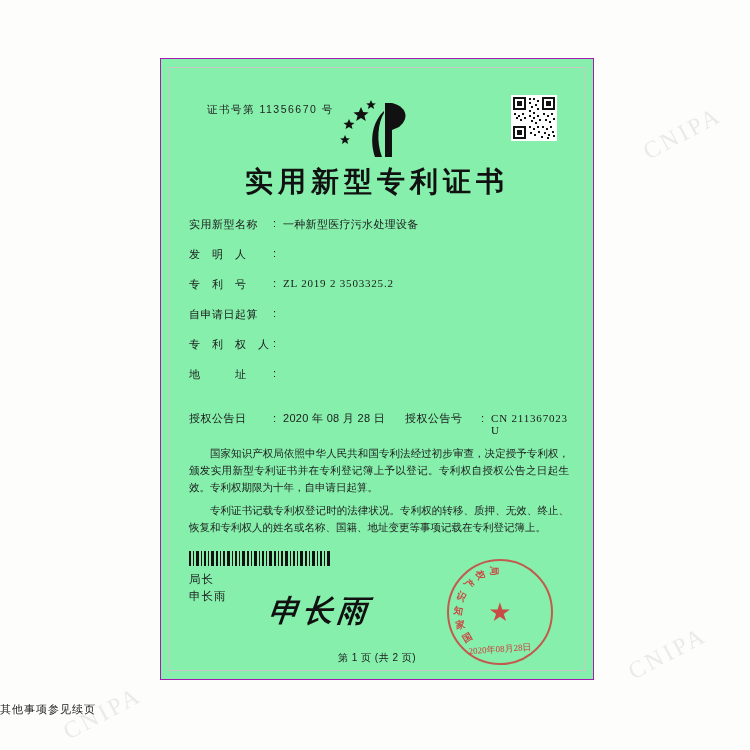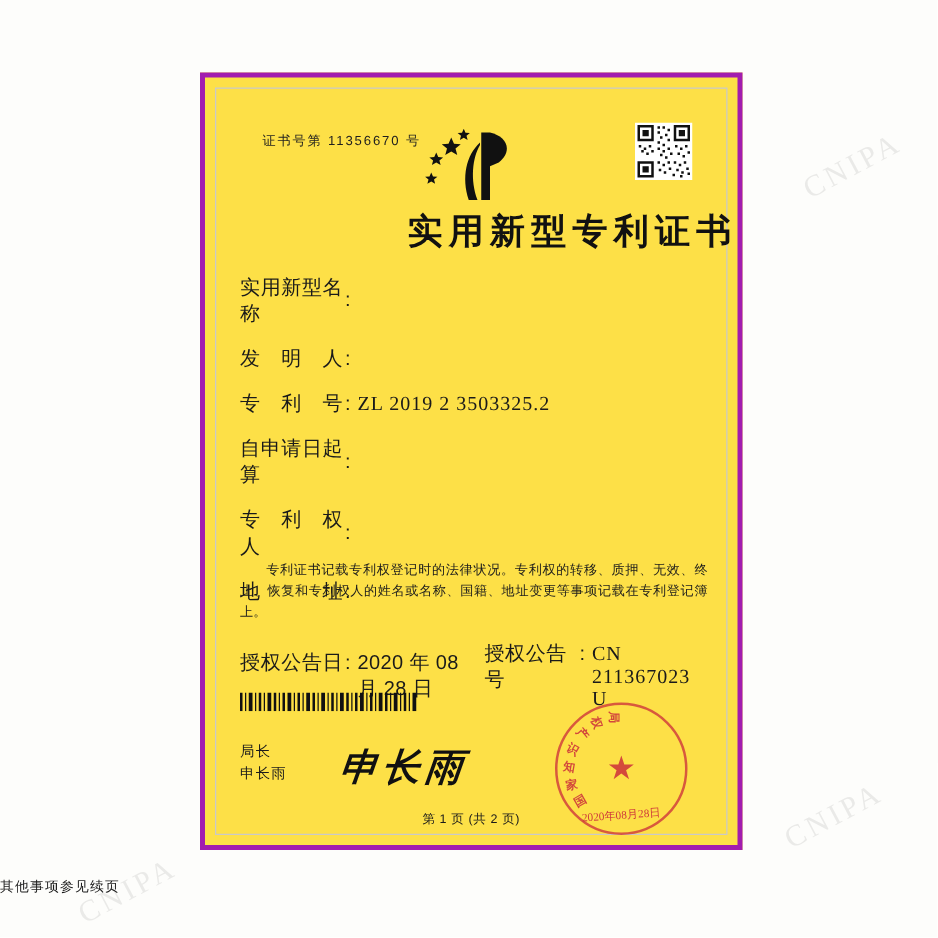--- a/index.html
+++ b/index.html
@@ -22,22 +22,22 @@
     height: 750px;
     background: #fdfdfb;
   }
   
   .cert {
     position: absolute;
     left: 160px;
     top: 58px;
     width: 434px;
     height: 622px;
-    background: #fde047;
-    border: 4px solid #a21caf;
+    background: #86efac;
+    border: 1px solid #a21caf;
     box-sizing: border-box;
   }
   .cert-inner {
     position: absolute;
     left: 8px; top: 8px; right: 8px; bottom: 8px;
     border: 1px solid #c9c9c9;
     box-sizing: border-box;
   }
   
   .wm {
@@ -95,39 +95,39 @@
     height: 68px;
     display: flex;
     justify-content: center;
     align-items: flex-start;
   }
   
   .title {
     position: absolute;
     left: 0; right: 0;
     top: 104px;
-    text-align: right;
+    text-align: center;
     font-family: "Liberation Serif", serif;
     font-weight: bold;
     font-size: 28px;
     letter-spacing: 5px;
     color: #111;
   }
 
   
   .fields {
     position: absolute;
     left: 28px;
     right: 22px;
     top: 158px;
   }
   .field-row {
     display: flex;
-    align-items: center;
-    font-size: 16px;
+    align-items: flex-start;
+    font-size: 11px;
     margin-bottom: 15px;
     color: #1a1a1a;
   }
   .field-label {
     width: 84px;
     flex: none;
     letter-spacing: 0.5px;
   }
   .field-colon { width: 10px; flex: none; }
   .field-value {
@@ -163,21 +163,21 @@
     left: 28px;
     top: 492px;
     width: 142px;
     height: 15px;
   }
 
   
   .sig-label {
     position: absolute;
     left: 28px;
-    top: 532px;
+    top: 512px;
     font-size: 11.5px;
     line-height: 17px;
     letter-spacing: 1px;
   }
   .sig-script {
     position: absolute;
     left: 108px;
     top: 532px;
     font-family: "Liberation Serif", serif;
     font-size: 30px;
@@ -348,20 +348,21 @@
         </g>
       </svg>
     </div>
 
     <div class="title">实用新型专利证书</div>
 
     <div class="fields">
       <div class="field-row">
         <div class="field-label">实用新型名称</div>
         <div class="field-colon">:</div>
+        <div class="field-value">一种新型医疗污水处理设备</div>
       </div>
       <div class="field-row">
         <div class="field-label">发　明　人</div>
         <div class="field-colon">:</div>
       </div>
       <div class="field-row">
         <div class="field-label">专　利　号</div>
         <div class="field-colon">:</div>
         <div class="field-value mono">ZL 2019 2 3503325.2</div>
       </div>
@@ -385,20 +386,21 @@
         </div>
         <div class="half right">
           <div class="field-label">授权公告号</div>
           <div class="field-colon">:</div>
           <div class="field-value mono">CN 211367023 U</div>
         </div>
       </div>
     </div>
 
     <div class="paras">
+      <p>国家知识产权局依照中华人民共和国专利法经过初步审查，决定授予专利权，颁发实用新型专利证书并在专利登记簿上予以登记。专利权自授权公告之日起生效。专利权期限为十年，自申请日起算。</p>
       <p>专利证书记载专利权登记时的法律状况。专利权的转移、质押、无效、终止、恢复和专利权人的姓名或名称、国籍、地址变更等事项记载在专利登记簿上。</p>
     </div>
 
     <div class="barcode">
       <svg width="142" height="15" viewBox="0 0 142 15">
         <g fill="#111111">
           <rect x="0" y="0" width="2" height="15"></rect>
             <rect x="4" y="0" width="1" height="15"></rect>
           <rect x="7" y="0" width="3" height="15"></rect>
             <rect x="12" y="0" width="1" height="15"></rect>

